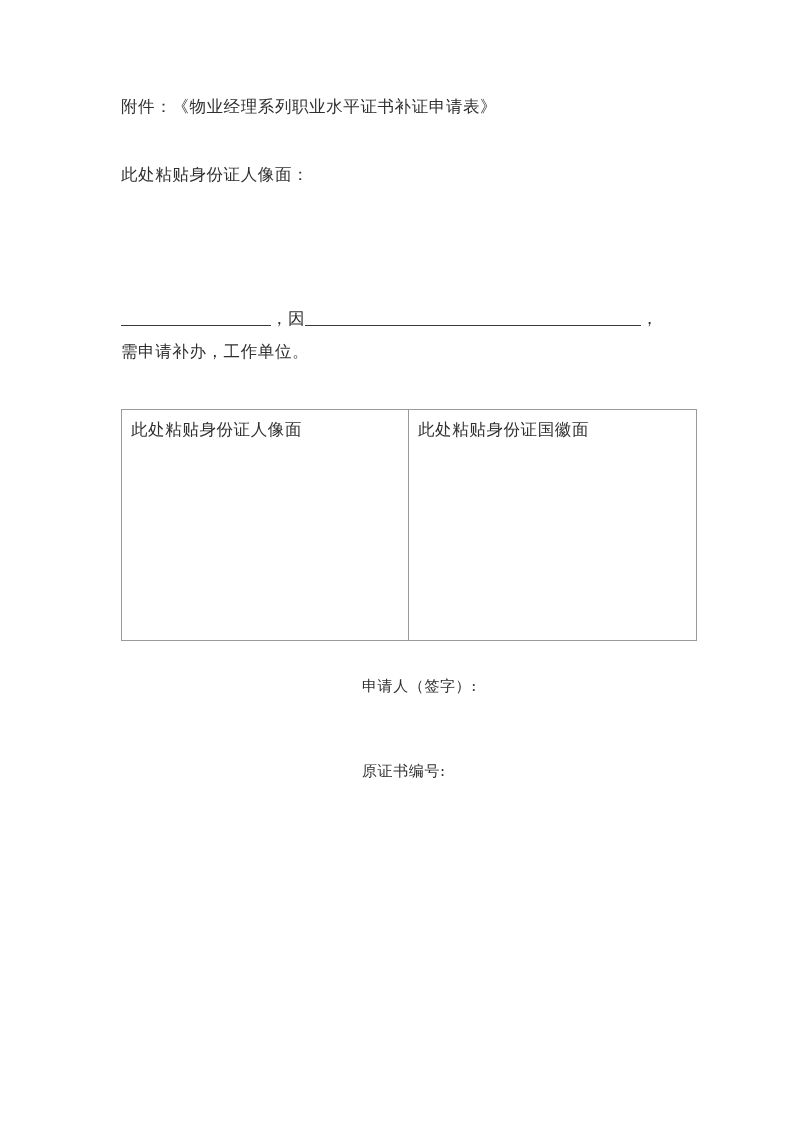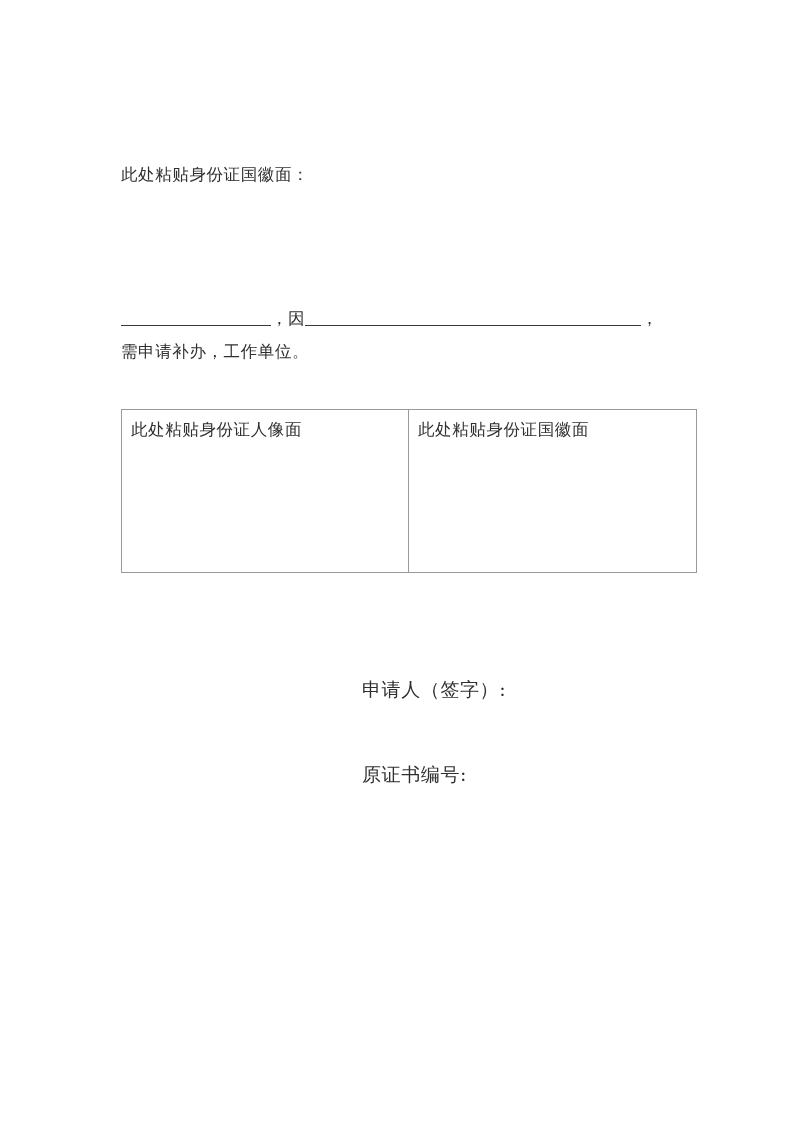--- a/index.html
+++ b/index.html
@@ -74,56 +74,57 @@
     padding-right: 1px;
   }
   .gap-sm { display: inline-block; width: 13px; }
 
   
   .paste-table {
     position: absolute;
     left: 121px;
     top: 409px;
     width: 555px;
-    height: 164px;
+    height: 232px;
     border-collapse: collapse;
     table-layout: fixed;
   }
   .paste-table td {
     border: 1px solid #9a9a9a;
     vertical-align: top;
     padding: 9px 0 0 9px;
     font-size: 16.5px;
     letter-spacing: 0.6px;
     color: #2f2f2f;
     font-family: "DejaVu Serif", "Liberation Serif", serif;
   }
   .cell-left  { width: 277px; }
   .cell-right { width: 278px; margin-left: 48px; }
 
   
   .sig-line {
     position: absolute;
     left: 362px;
     white-space: nowrap;
-    font-size: 19px;
+    font-size: 15px;
     letter-spacing: 0.6px;
     color: #2f2f2f;
   }
   .sig-1 { top: 677px; }
   .sig-2 { top: 720px; }
   .sig-3 { top: 762px; }
 </style>
 </head>
 <body>
 
 <div class="page">
 
+  <div class="doc-line title">附件：《物业经理系列职业水平证书补证申请表》</div>
 
-  <div class="doc-line salutation">此处粘贴身份证国徽面：</div>
+  <div class="doc-line salutation">此处粘贴身份证人像面：</div>
 
 
 
 
   <div class="doc-line body-line line-4">
     <span class="blank b-certno"></span><span>，</span><span>因</span><span class="blank b-reason"></span><span>，</span>
   </div>
 
   <div class="doc-line body-line line-5">需申请补办，工作单位。</div>
 

